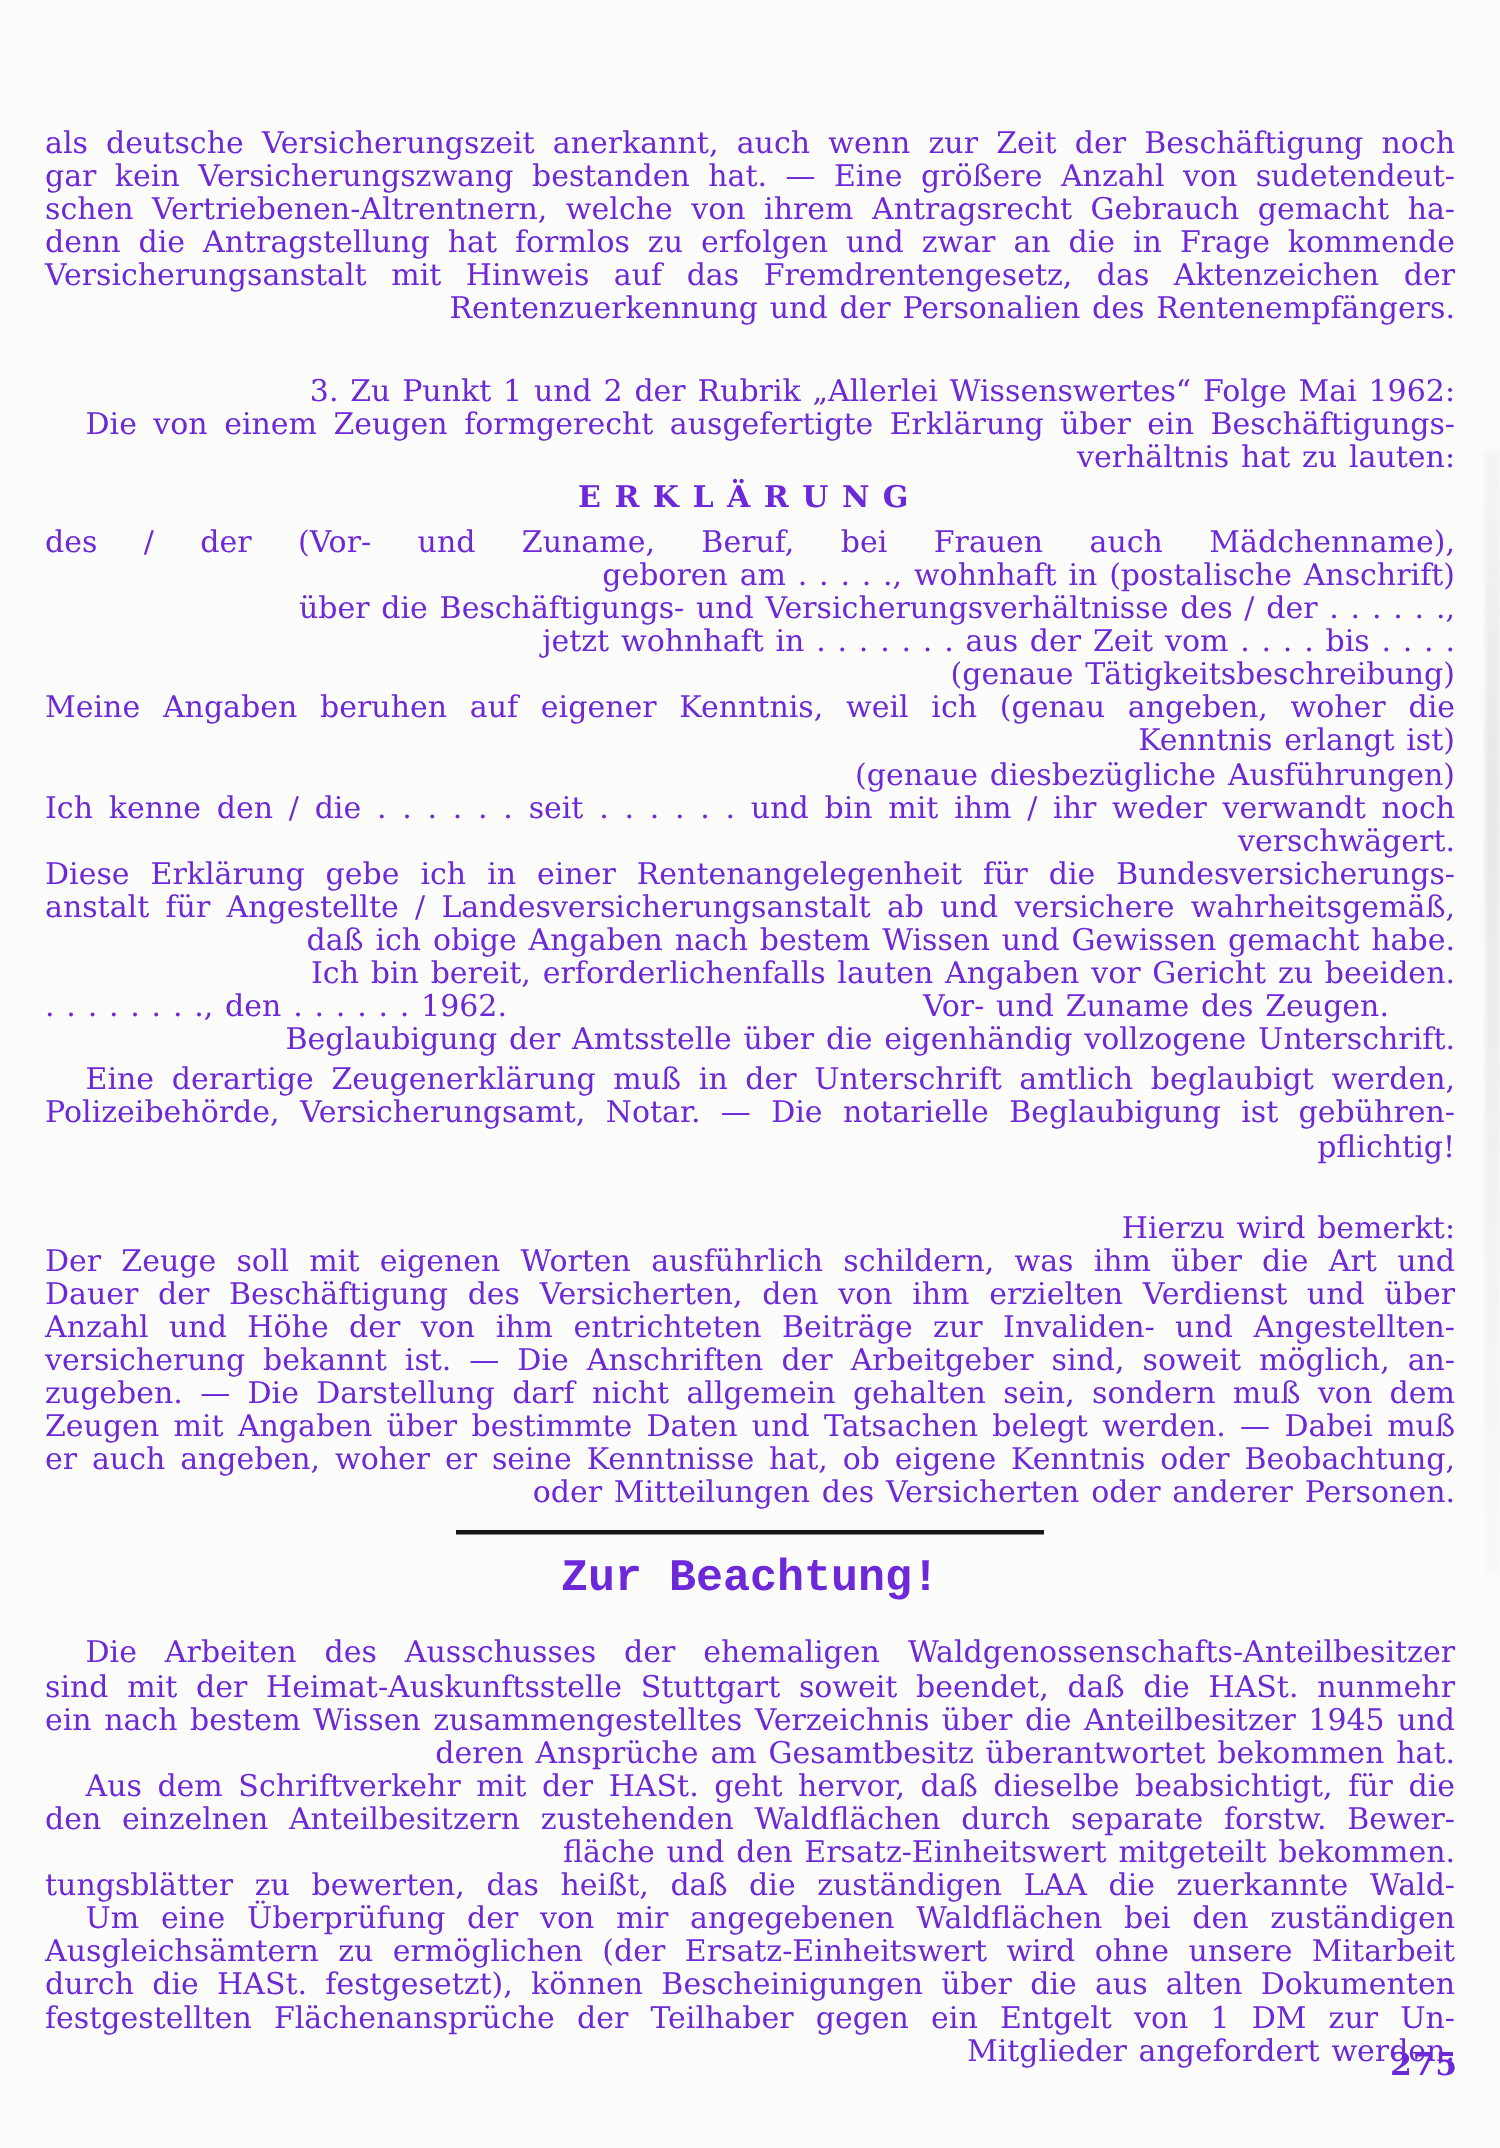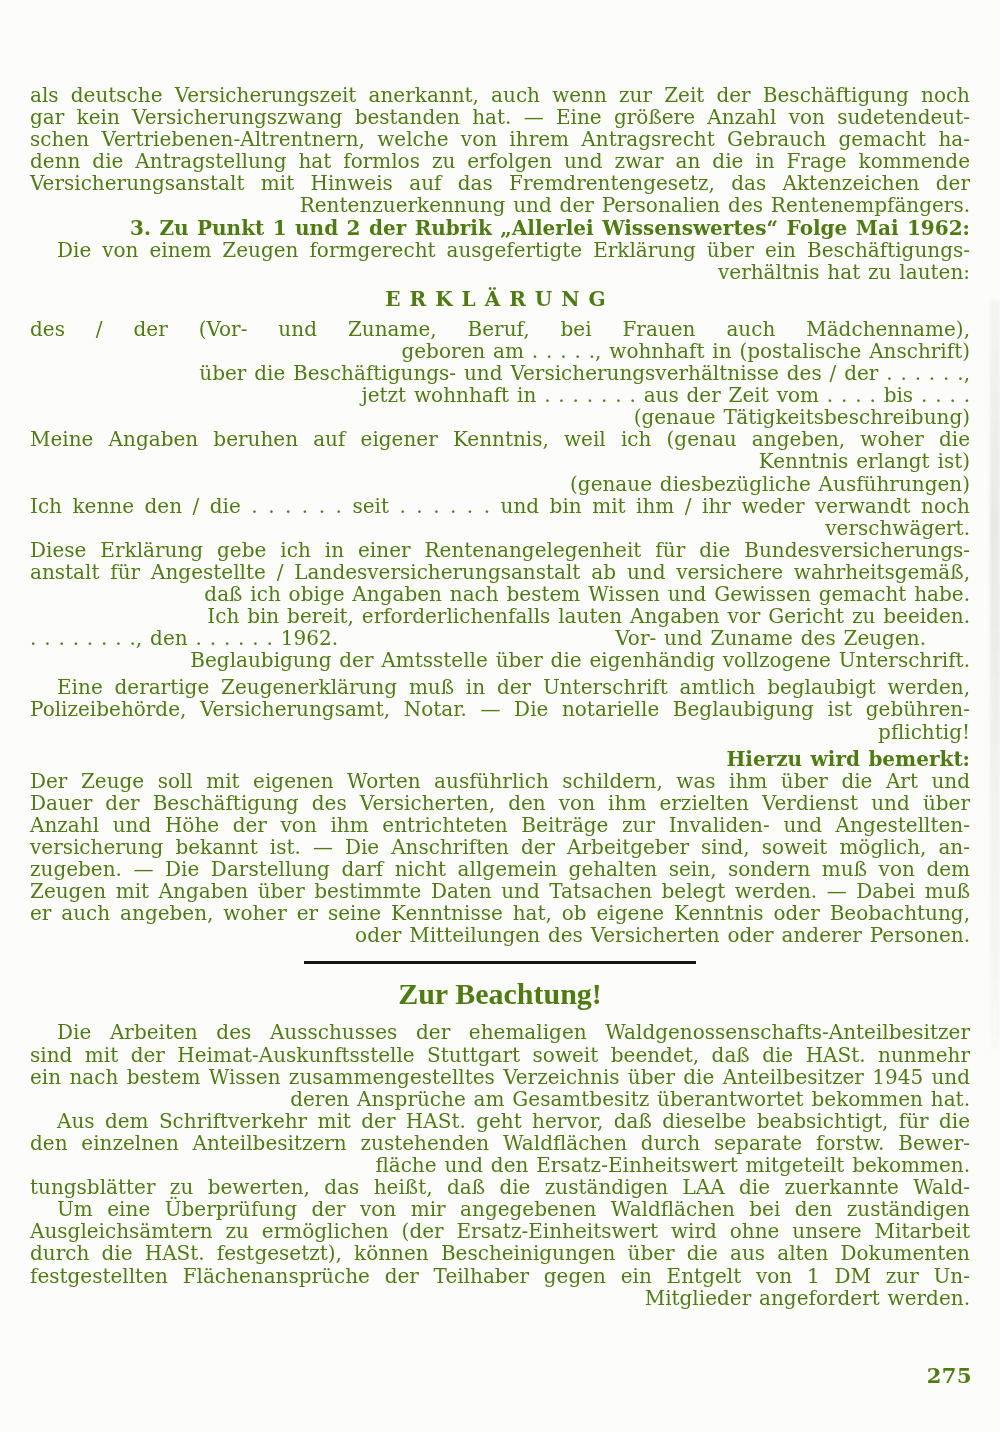--- a/index.html
+++ b/index.html
@@ -1,21 +1,21 @@
 <!DOCTYPE html>
 <html lang="de"><head>
 <meta charset="utf-8">
 <style>
   html,body { margin:0; padding:0; background:#e8e8e8; }
   .page {
     position:relative;
     width:1000px; height:1432px;
     margin:0 auto;
     background:#fcfcfa;
-    color:#4d7c0f;
+    color:#6d28d9;
     font-family:"DejaVu Serif", serif;
     overflow:hidden;
   }
   
   .page::after {
     content:"";
     position:absolute; right:0; top:300px; width:10px; height:750px;
     background:linear-gradient(to bottom, rgba(60,60,60,0.04), rgba(60,60,60,0.10) 30%, rgba(60,60,60,0.05) 70%, rgba(60,60,60,0.02));
     filter:blur(1.5px);
     pointer-events:none;
@@ -26,35 +26,35 @@
   .block.body .line,
   .block.bold .line {
     font-size:20px;
     line-height:22.1px;
     word-spacing:1.5px;
     white-space:nowrap;
     text-align:right;
   }
   .line.stretch { white-space:normal !important; text-align:justify; text-align-last:justify; }
   .line.indent { text-indent:27px; }
-  .block.bold .line { font-weight:bold; }
+  .block.bold .line { font-weight:normal;margin-top:32px; }
   .gap-sm { margin-top:5px; }
 
   .block.erklarung .line {
     text-align:center; font-weight:bold;
     font-size:20px; line-height:25px;
     letter-spacing:9px;
     margin:4px 0 6px;
   }
   .block.beachtung .line {
     text-align:center;
-    font-family:Liberation Serif, serif;
+    font-family:Liberation Mono, monospace;
     font-weight:bold;
     font-size:30px; line-height:36px;
-    margin:10px 0 9px;
+    margin:10px 0 19px;
   }
   .block.rule {
     height:3px; width:392px;
     background:#161616;
     margin:15px auto 12px;
   }
   .line.split { display:flex; justify-content:space-between; }
   .split-right { padding-right:44px; }
 
   .page-number {

